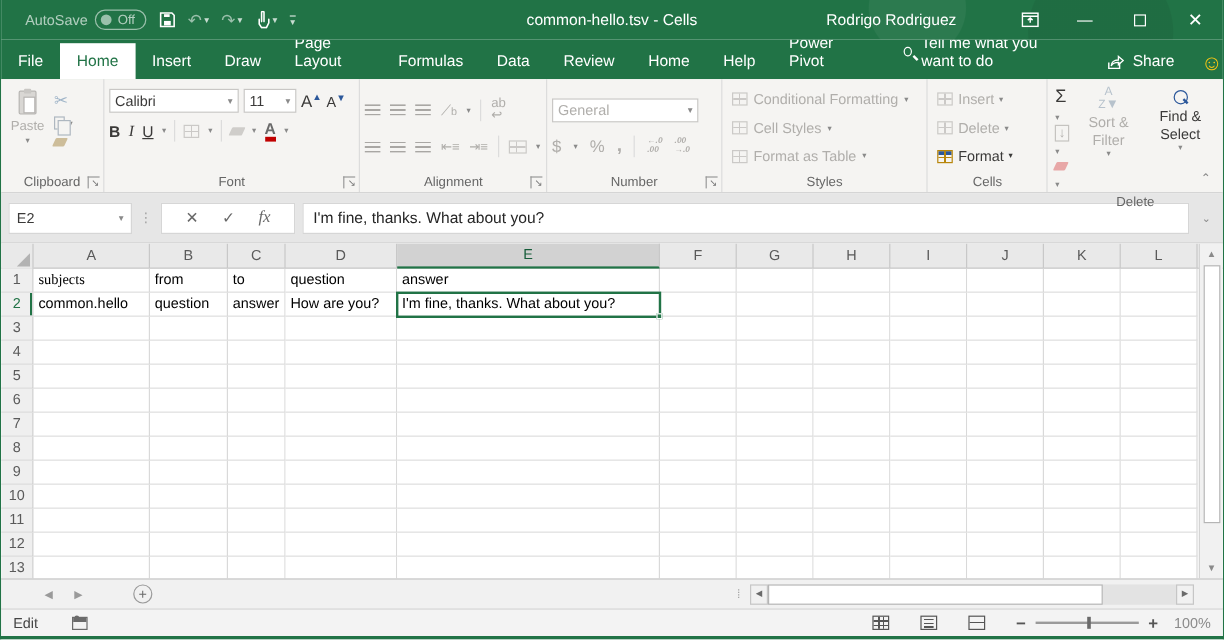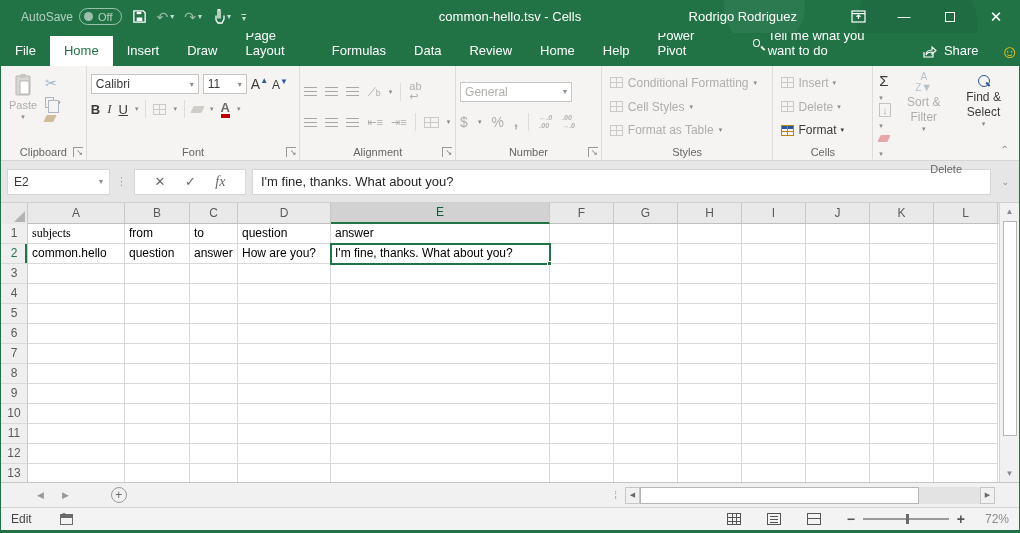--- a/index.html
+++ b/index.html
@@ -316,21 +316,21 @@
         </div>
       </div>
       <div class="rg-label">
           <span>Alignment</span>
           <span class="launcher">↘</span>
         </div>
     </div>
 
     <div class="rgroup" style="width:146px">
       <div class="rg-body" style="flex-direction:column;justify-content:space-evenly">
-        <span class="combo" style="width:112px;color:#b0aeab">
+        <span class="combo" style="width:122px;color:#b0aeab">
             <span>General</span>
             <span class="cc">▾</span>
           </span>
         <div class="alrow" style="gap:10px">
           <span class="dis" style="font-size:14px">$</span>
           <span class="mini-caret">▾</span>
           <span class="dis" style="font-size:14px">%</span>
           <span class="dis" style="font-size:16px;font-weight:bold">,</span>
           <span class="vsep"></span>
           <span class="dec">
@@ -683,18 +683,18 @@
         <span class="vico grid"></span>
         <span class="vico page"></span>
         <span class="vico brk"></span>
       </div>
       <div class="zoomctl">
         <span class="zminus">−</span>
         <span class="ztrack">
             <span class="zhandle"></span>
           </span>
         <span class="zplus">+</span>
-        <span class="zlabel">72%</span>
+        <span class="zlabel">100%</span>
       </div>
     </div>
   </div>
 
 </div>
 
 </body></html>

